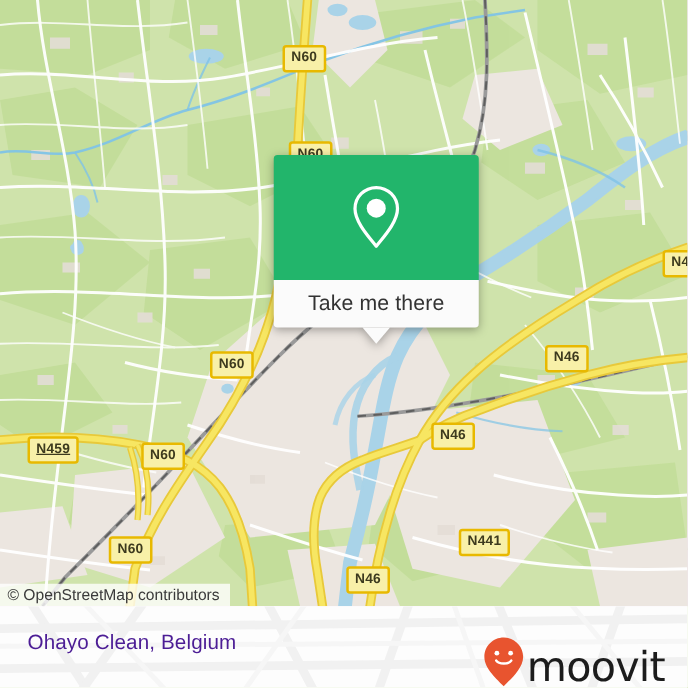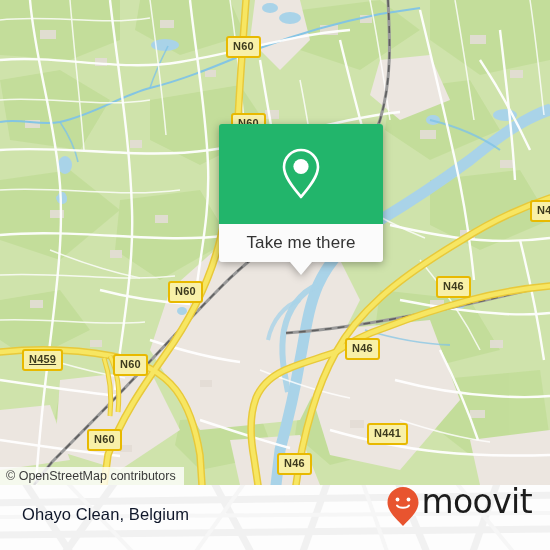--- a/index.html
+++ b/index.html
@@ -32,22 +32,22 @@
                 font-size:17px;color:#333;letter-spacing:.1px;}
   .popup-tail{position:absolute;left:50%;margin-left:-11px;top:138px;
               width:0;height:0;border-left:11px solid transparent;
               border-right:11px solid transparent;border-top:13px solid #fbfbfb;}
 
   
   .footer{position:absolute;left:0;top:485px;width:550px;height:65px;
           background:#fefefe;overflow:hidden;}
   .footer-watermark{position:absolute;left:0;top:0;width:550px;height:65px;opacity:1;}
   .footer-title{position:absolute;left:22px;top:0;height:59px;display:flex;align-items:center;
-                font-size:16.5px;color:#0f172a;letter-spacing:.1px;}
-  .brand{position:absolute;right:18px;top:0;height:65px;display:flex;align-items:flex-start;gap:1px;}
+                font-size:16.5px;color:#4c1d95;letter-spacing:.1px;}
+  .brand{position:absolute;right:18px;top:0;height:65px;display:flex;align-items:flex-end;gap:1px;}
   .brand-word{font-size:33px;color:#1c1c1c;letter-spacing:-.6px;line-height:1;
               font-family:"DejaVu Sans",sans-serif;font-weight:400;}
 </style>
 </head>
 <body>
 
 <div id="root">
 
   <div class="map">
     <svg width="550" height="485" viewBox="0 0 550 485">

